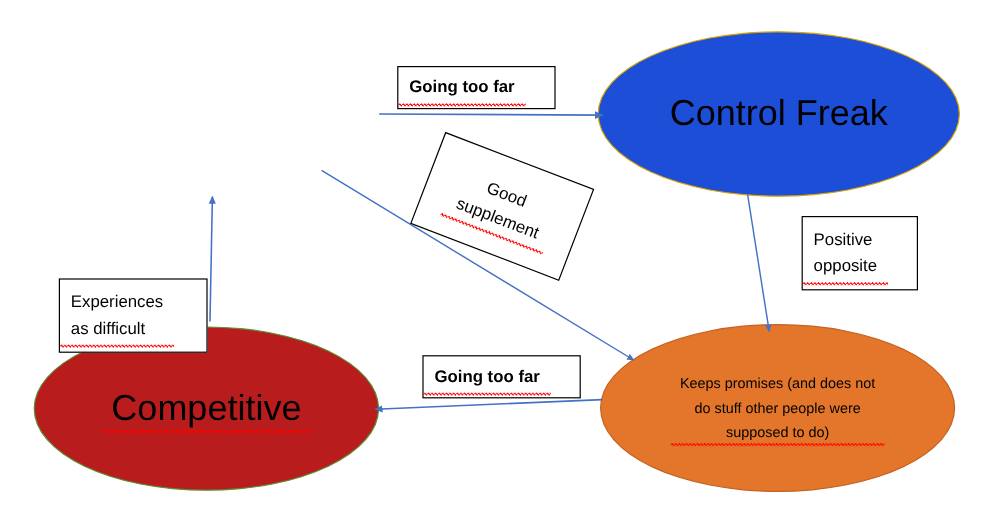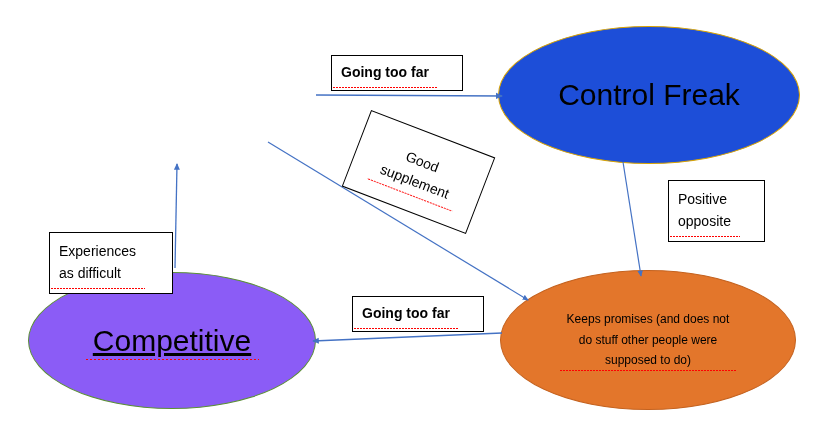--- a/index.html
+++ b/index.html
@@ -45,23 +45,22 @@
   }
   #node-taking-the-lead .node-label { font-size: 30px; }
   #node-control-freak {
     left: 498px; top: 26px; width: 302px; height: 138px;
     background: #1d4ed8;
     border: 1px solid #D9A300;
   }
   #node-control-freak .node-label { font-size: 30px; }
   #node-competitive {
     left: 28px; top: 272px; width: 288px; height: 137px;
-    background: #8b5cf6;
+    background: #b91c1c;
     border: 1px solid #5B9036;
-    text-decoration: underline;
   }
   #node-competitive .node-label { font-size: 30px; }
   #node-keeps-promises {
     left: 500px; top: 270px; width: 296px; height: 140px;
     background: #E3762B;
     border: 1px solid #C4621F;
   }
   #node-keeps-promises .node-label { font-size: 12px; line-height: 1.7; }
 
   

